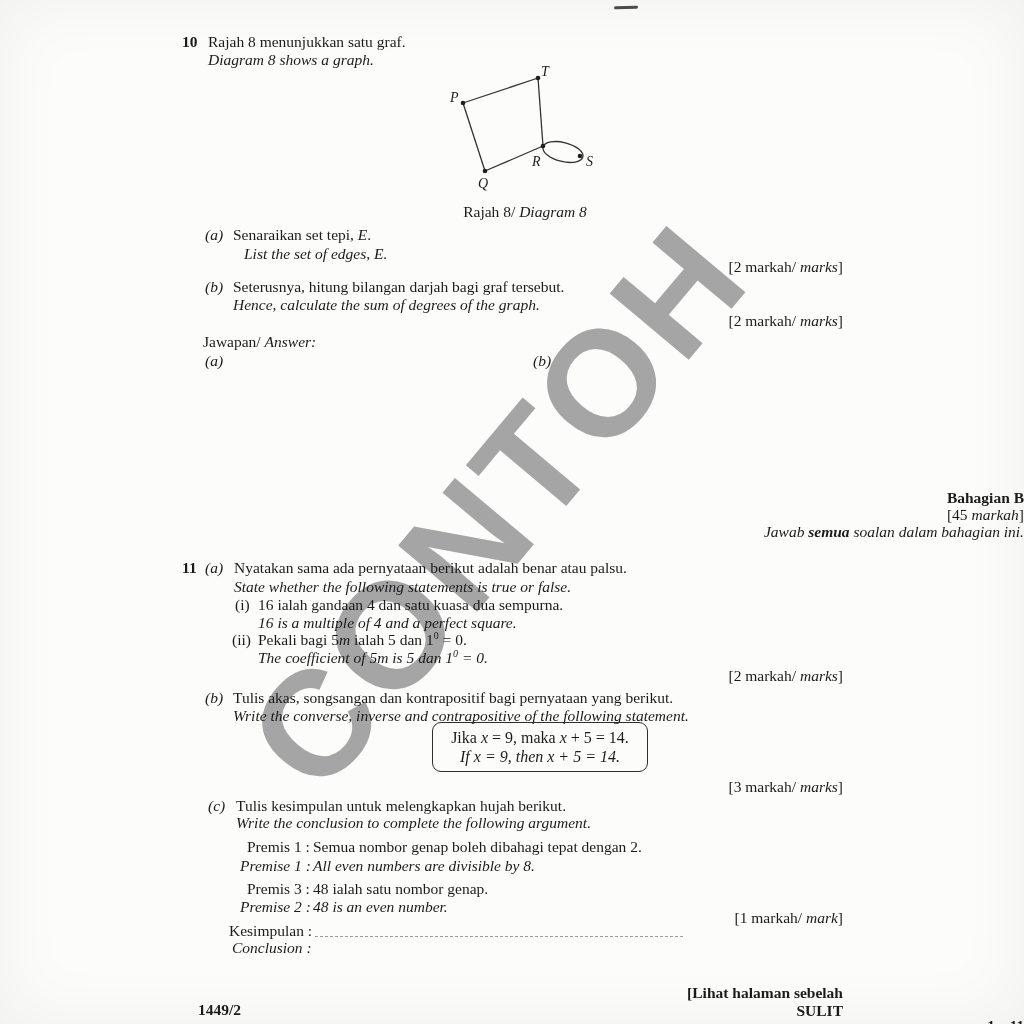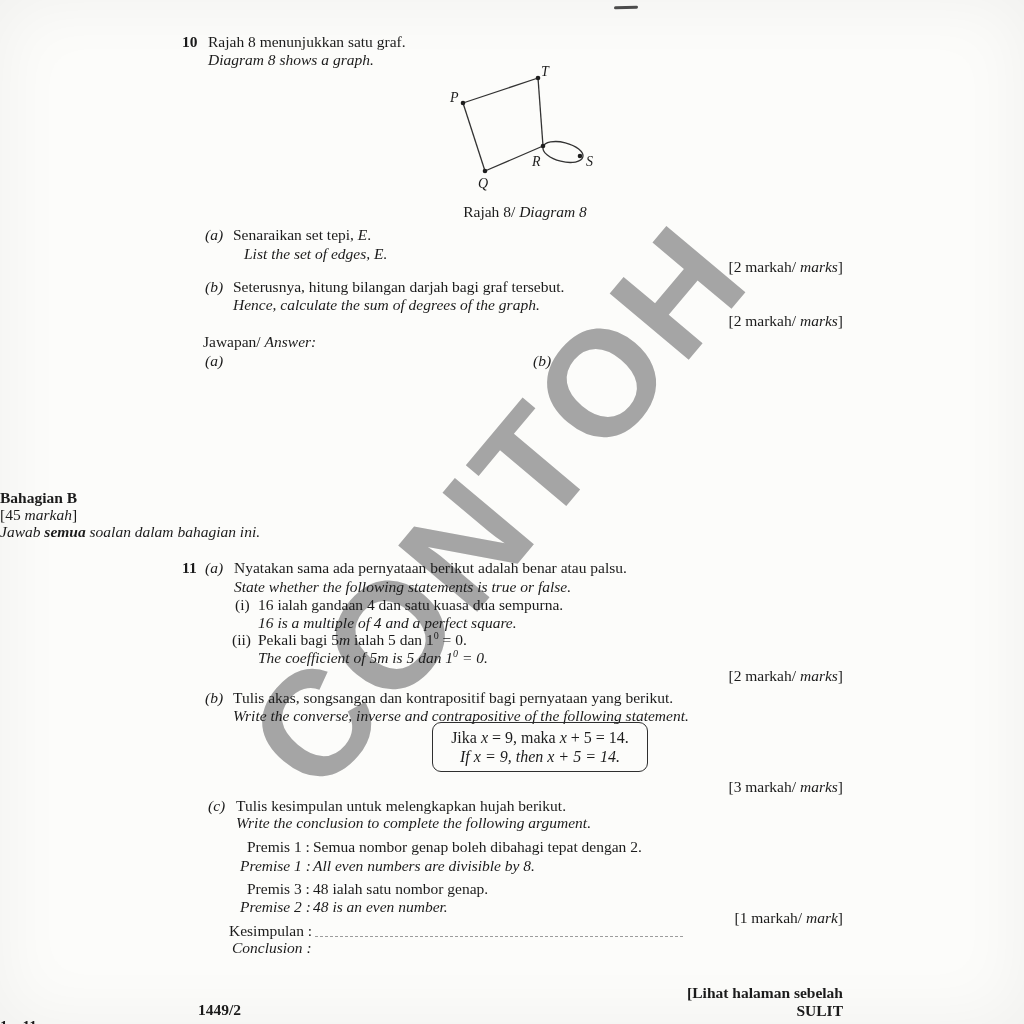--- a/index.html
+++ b/index.html
@@ -17,21 +17,21 @@
     font-size:150px;letter-spacing:5px;color:#a5a5a5;white-space:nowrap;
   }
   .ln{position:absolute;z-index:2;font-size:15.5px;line-height:18px;white-space:nowrap;}
   .i{font-style:italic;}
   .b{font-weight:bold;}
   .marks{right:181px;}
   sup.o{font-size:10px;vertical-align:6px;line-height:0;}
   .scanmark{position:absolute;left:614px;top:6px;width:24px;height:3px;background:#4c4c4c;border-radius:2px;z-index:2;transform:rotate(-2deg);}
   .diagram{position:absolute;left:440px;top:58px;z-index:2;}
   .dcaption{left:425px;top:203px;width:200px;text-align:center;}
-  .centerblock{left:0;right:0;text-align:left;}
+  .centerblock{left:0;right:0;text-align:right;}
   .stmtbox{
     position:absolute;left:432px;top:722px;width:214px;height:48px;z-index:2;
     border:1.5px solid #2f2f2f;border-radius:9px;background:transparent;
     display:flex;flex-direction:column;align-items:center;justify-content:center;
     font-size:16px;line-height:19px;white-space:nowrap;
   }
   .plabel{display:inline-block;}
   .dotline{position:absolute;left:315px;top:936px;width:368px;border-top:1.5px dashed #9c9c9c;z-index:2;}
   svg text{font-family:"Liberation Serif", serif;font-style:italic;font-size:14px;fill:#1b1b1b;}
 </style>

